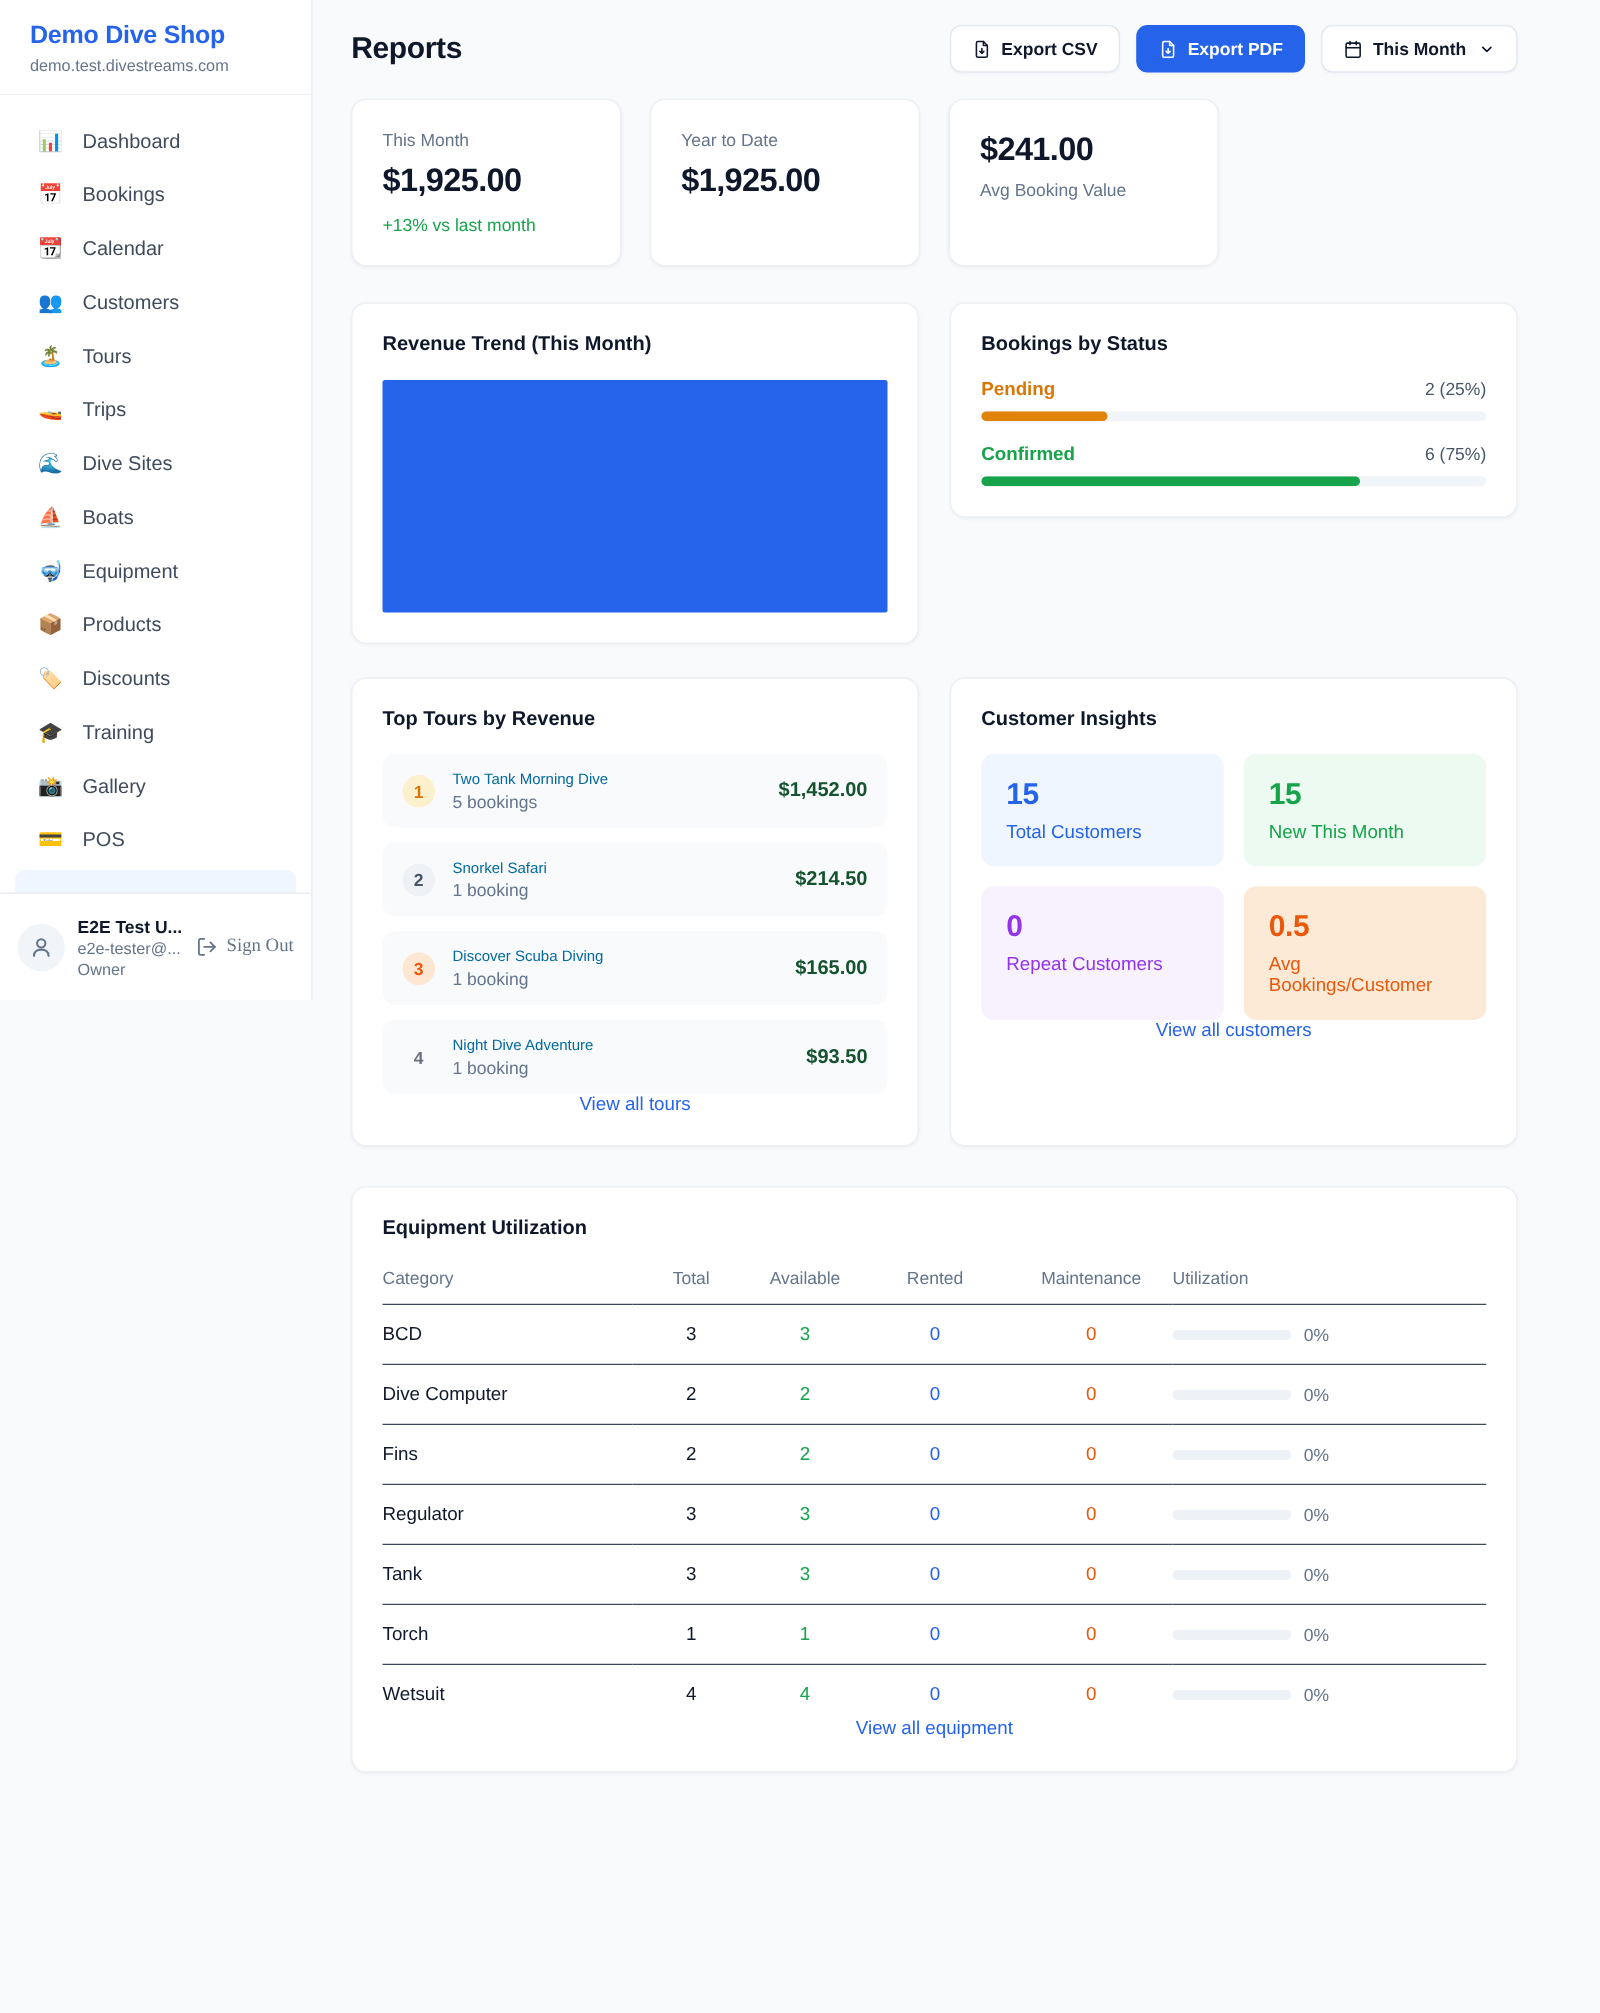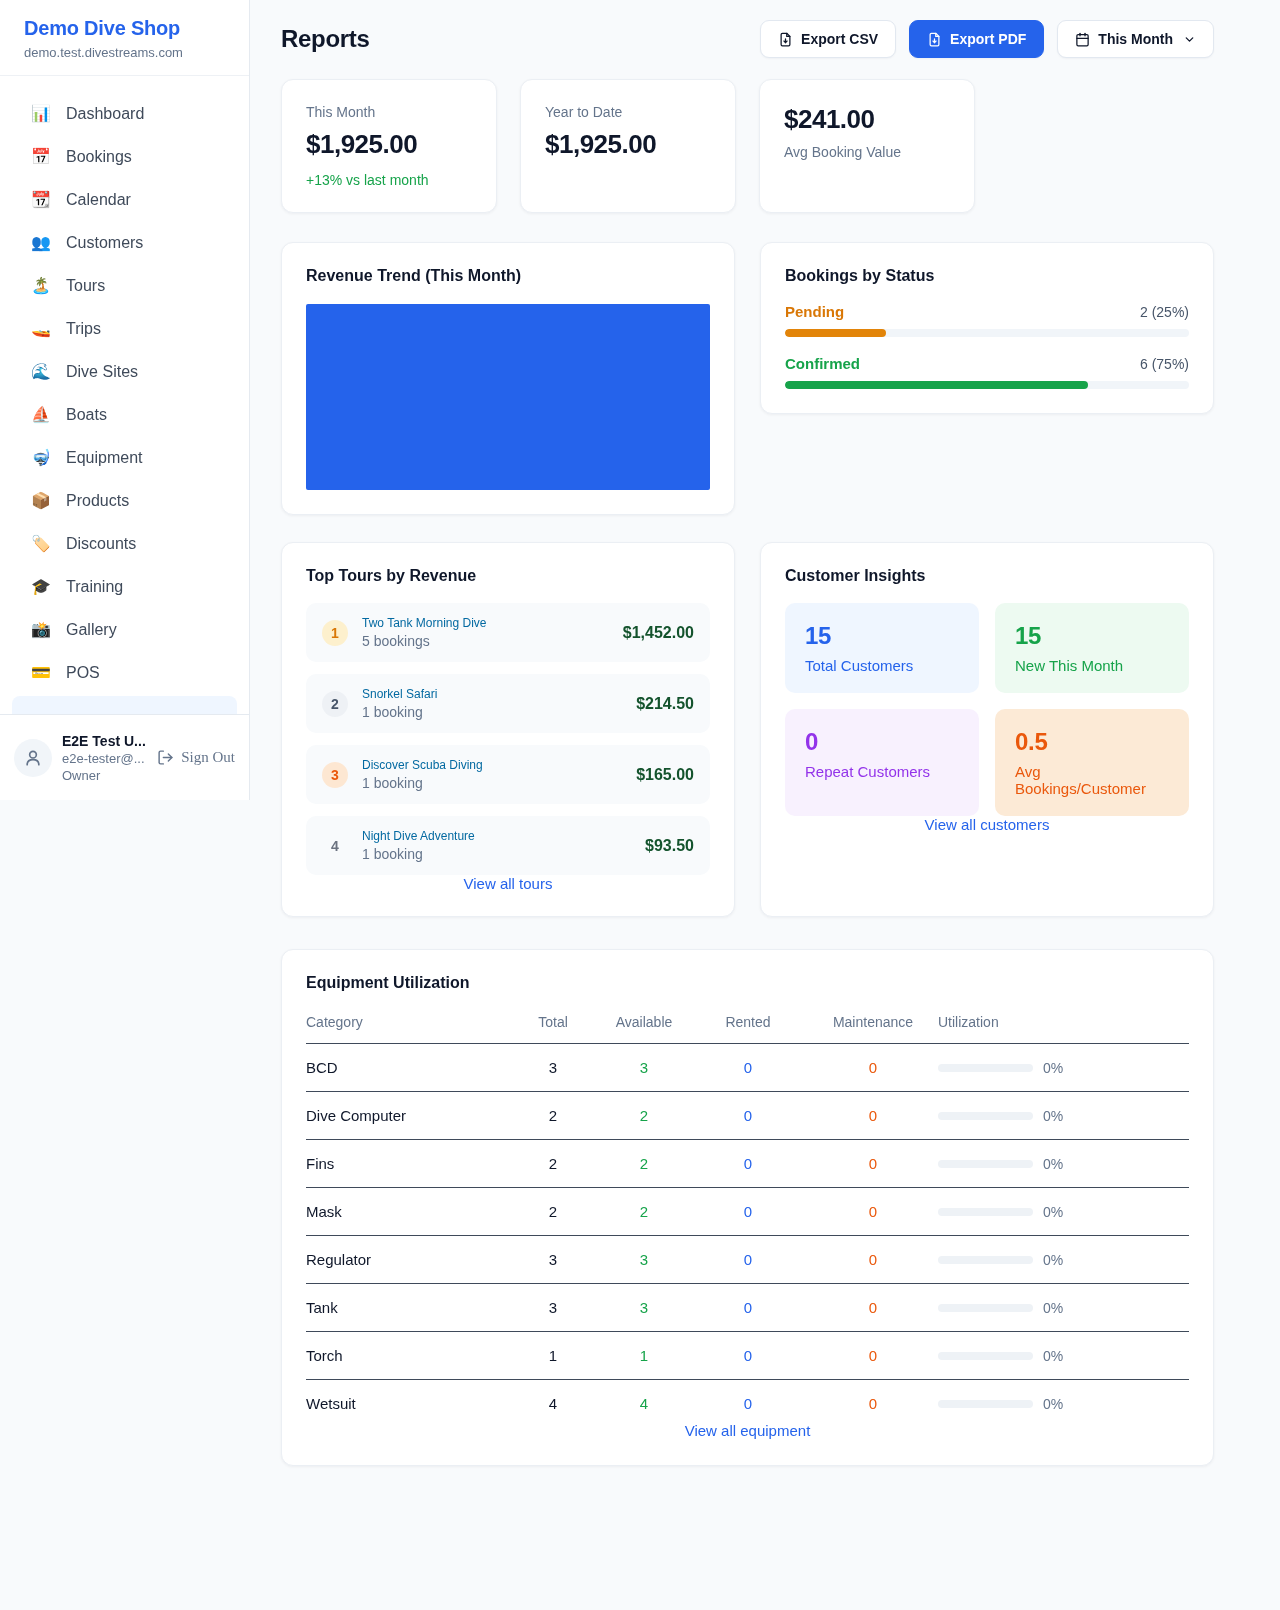--- a/index.html
+++ b/index.html
@@ -467,35 +467,20 @@
             <td>
               <div class="util-cell">
                 <div class="util-track">
                   <div class="util-fill" style="width: 0%;"></div>
                 </div>
                 <span class="util-text">0%</span>
               </div>
             </td>
           </tr>
 
-          <tr>
-            <td class="cat">Mask</td>
-            <td class="num t-total">2</td>
-            <td class="num t-avail">2</td>
-            <td class="num t-rent">0</td>
-            <td class="num t-maint">0</td>
-            <td>
-              <div class="util-cell">
-                <div class="util-track">
-                  <div class="util-fill" style="width: 0%;"></div>
-                </div>
-                <span class="util-text">0%</span>
-              </div>
-            </td>
-          </tr>
 
           <tr>
             <td class="cat">Regulator</td>
             <td class="num t-total">3</td>
             <td class="num t-avail">3</td>
             <td class="num t-rent">0</td>
             <td class="num t-maint">0</td>
             <td>
               <div class="util-cell">
                 <div class="util-track">

